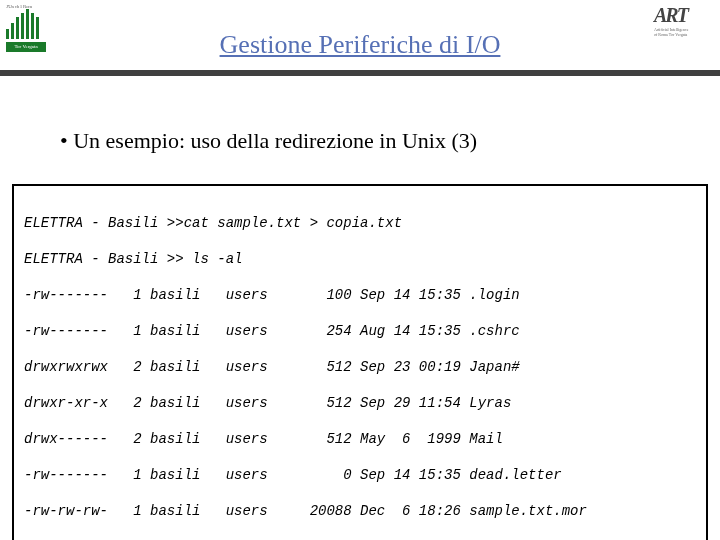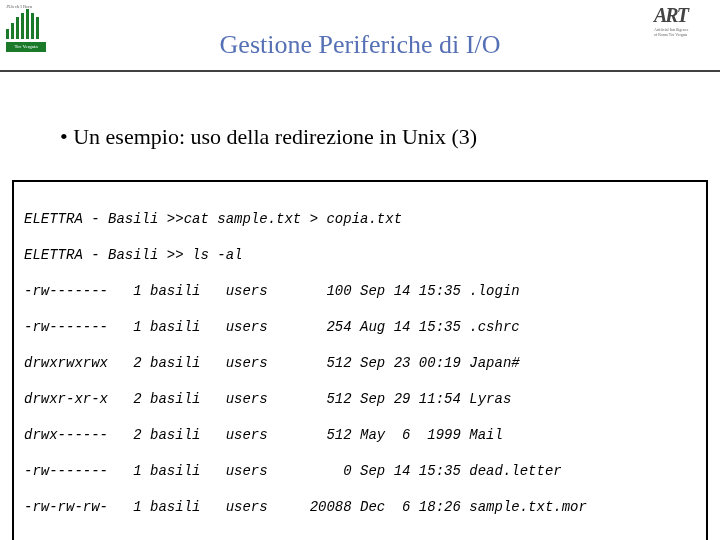--- a/index.html
+++ b/index.html
@@ -8,21 +8,21 @@
     width: 720px;
     height: 540px;
     font-family: "Times New Roman", serif;
     background: #fff;
     position: relative;
     overflow: hidden;
   }
   .header {
     position: relative;
     height: 70px;
-    border-bottom: 2px solid #404040;
+    border-bottom: 6px solid #404040;
   }
   .logo-left {
     position: absolute;
     left: 6px;
     top: 4px;
     width: 48px;
     height: 48px;
   }
   .logo-left .bars {
     display: flex;
@@ -65,20 +65,21 @@
   .logo-right .sub {
     font-size: 4px;
     color: #666;
     line-height: 5px;
   }
   .title {
     text-align: center;
     padding-top: 30px;
     font-size: 26px;
     color: #5670b5;
+    text-decoration: underline;
   }
   .bullet-area {
     padding: 40px 40px 20px 60px;
   }
   .bullet {
     font-size: 22px;
     color: #000;
     margin-top: 12px;
   }
   .bullet::before {

